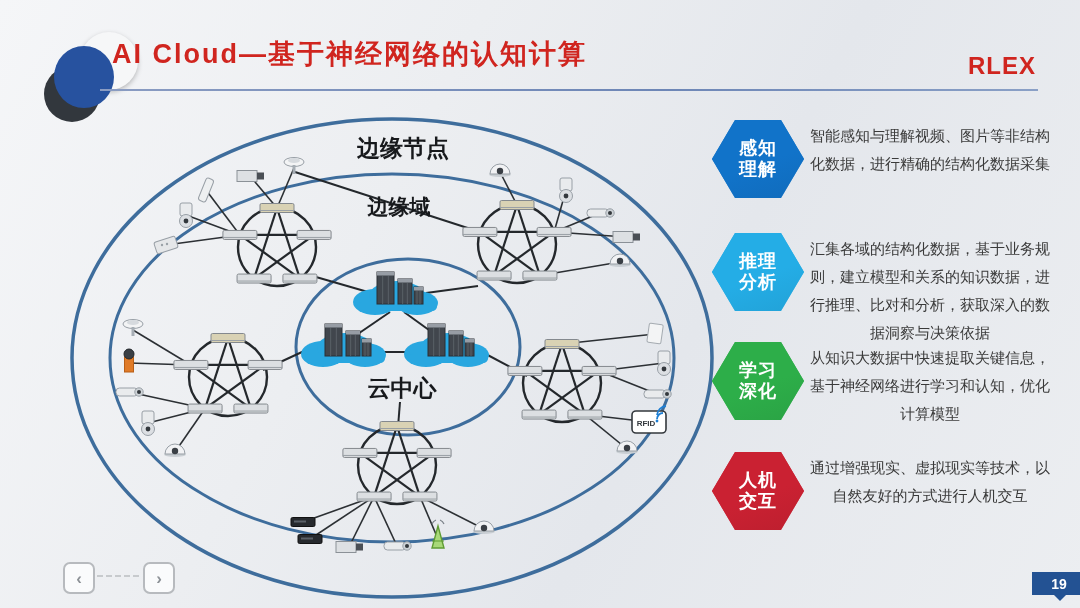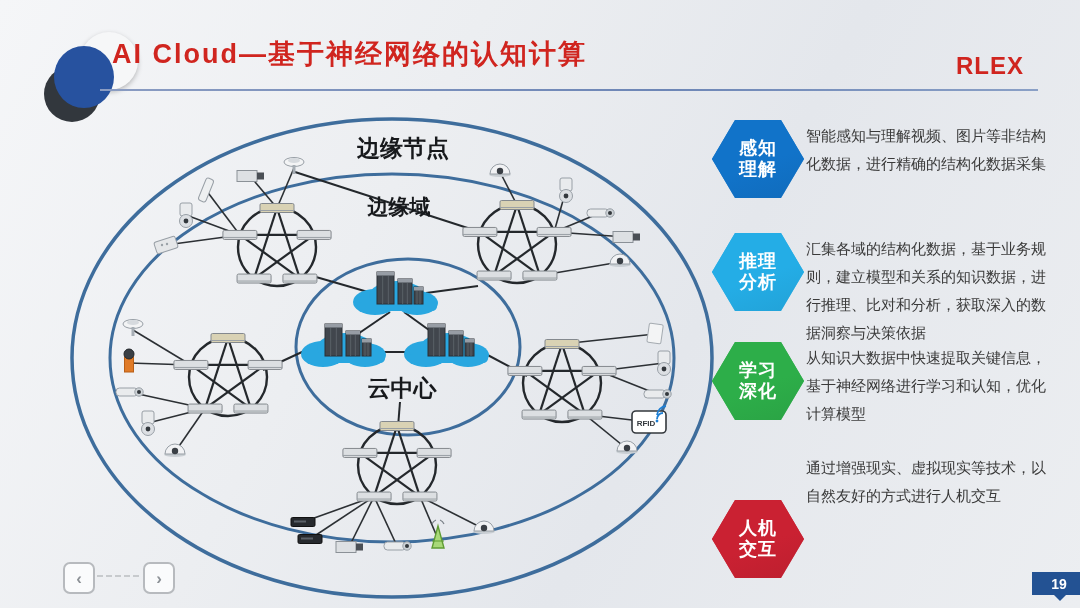--- a/index.html
+++ b/index.html
@@ -14,26 +14,26 @@
   .logo .c-white{left:44px;top:8px;width:58px;height:58px;background:#f6f7f8;box-shadow:0 2px 5px rgba(0,0,0,.25);}
   .logo .c-dark{left:8px;top:42px;width:56px;height:56px;background:#32373d;}
   .logo .c-blue{left:18px;top:22px;width:60px;height:62px;background:#27529f;}
   .page-title{
     position:absolute;left:112px;top:36px;margin:0;
     font-size:27px;font-weight:600;letter-spacing:2px;color:#d0251f;
     font-family:"Liberation Sans","DejaVu Sans",sans-serif;
   }
   .title-rule{position:absolute;left:100px;top:89px;width:938px;height:2px;
     background:linear-gradient(90deg,#8a9cc2,#6d86b6 60%,#8aa0c6);}
-  .brand{position:absolute;right:56px;top:52px;font-size:24px;font-weight:bold;
+  .brand{position:absolute;right:44px;top:52px;font-size:24px;font-weight:bold;
     letter-spacing:1px;color:#d0251f;}
   
   #diagram{position:absolute;left:0;top:0;width:1080px;height:608px;}
   
-  .features{position:absolute;left:712px;top:0;width:360px;height:608px;}
+  .features{position:absolute;left:712px;top:0;width:360px;height:608px;text-align:center;}
   .feature{position:absolute;left:0;display:flex;align-items:flex-start;}
   .feature .hex{
     width:92px;height:78px;flex:0 0 92px;
     clip-path:polygon(25% 0%,75% 0%,100% 50%,75% 100%,25% 100%,0% 50%);
     display:flex;flex-direction:column;align-items:center;justify-content:center;
     color:#fff;font-weight:bold;font-size:18px;line-height:21px;letter-spacing:1px;
   }
   .feature .desc{margin-left:2px;width:248px;font-size:15px;line-height:28px;
     color:#3a3a3a;font-weight:400;padding-top:2px;}
   .f0{top:120px}.f1{top:233px}.f2{top:342px}.f3{top:452px}
@@ -388,21 +388,21 @@
       <div class="desc">从知识大数据中快速提取关键信息，基于神经网络进行学习和认知，优化计算模型</div>
     </div>
     <div class="feature f1">
       <div class="hex" style="background: linear-gradient(160deg, rgb(36, 173, 230) 0%, rgb(36, 173, 230) 55%, rgba(0, 0, 0, 0.12) 140%), rgb(36, 173, 230);">
         <span>推理</span>
         <span>分析</span>
       </div>
       <div class="desc">汇集各域的结构化数据，基于业务规则，建立模型和关系的知识数据，进行推理、比对和分析，获取深入的数据洞察与决策依据</div>
     </div>
     <div class="feature f3">
-      <div class="hex" style="background: linear-gradient(160deg, rgb(202, 33, 50) 0%, rgb(202, 33, 50) 55%, rgba(0, 0, 0, 0.12) 140%), rgb(202, 33, 50); margin-top: 48px;">
+      <div class="hex" style="background: linear-gradient(160deg, rgb(202, 33, 50) 0%, rgb(202, 33, 50) 55%, rgba(0, 0, 0, 0.12) 140%), rgb(202, 33, 50);">
         <span>人机</span>
         <span>交互</span>
       </div>
       <div class="desc">通过增强现实、虚拟现实等技术，以自然友好的方式进行人机交互</div>
     </div>
   </div>
 
   <div class="nav-btn nav-prev">‹</div>
   <div class="nav-dash"></div>
   <div class="nav-btn nav-next">›</div>

